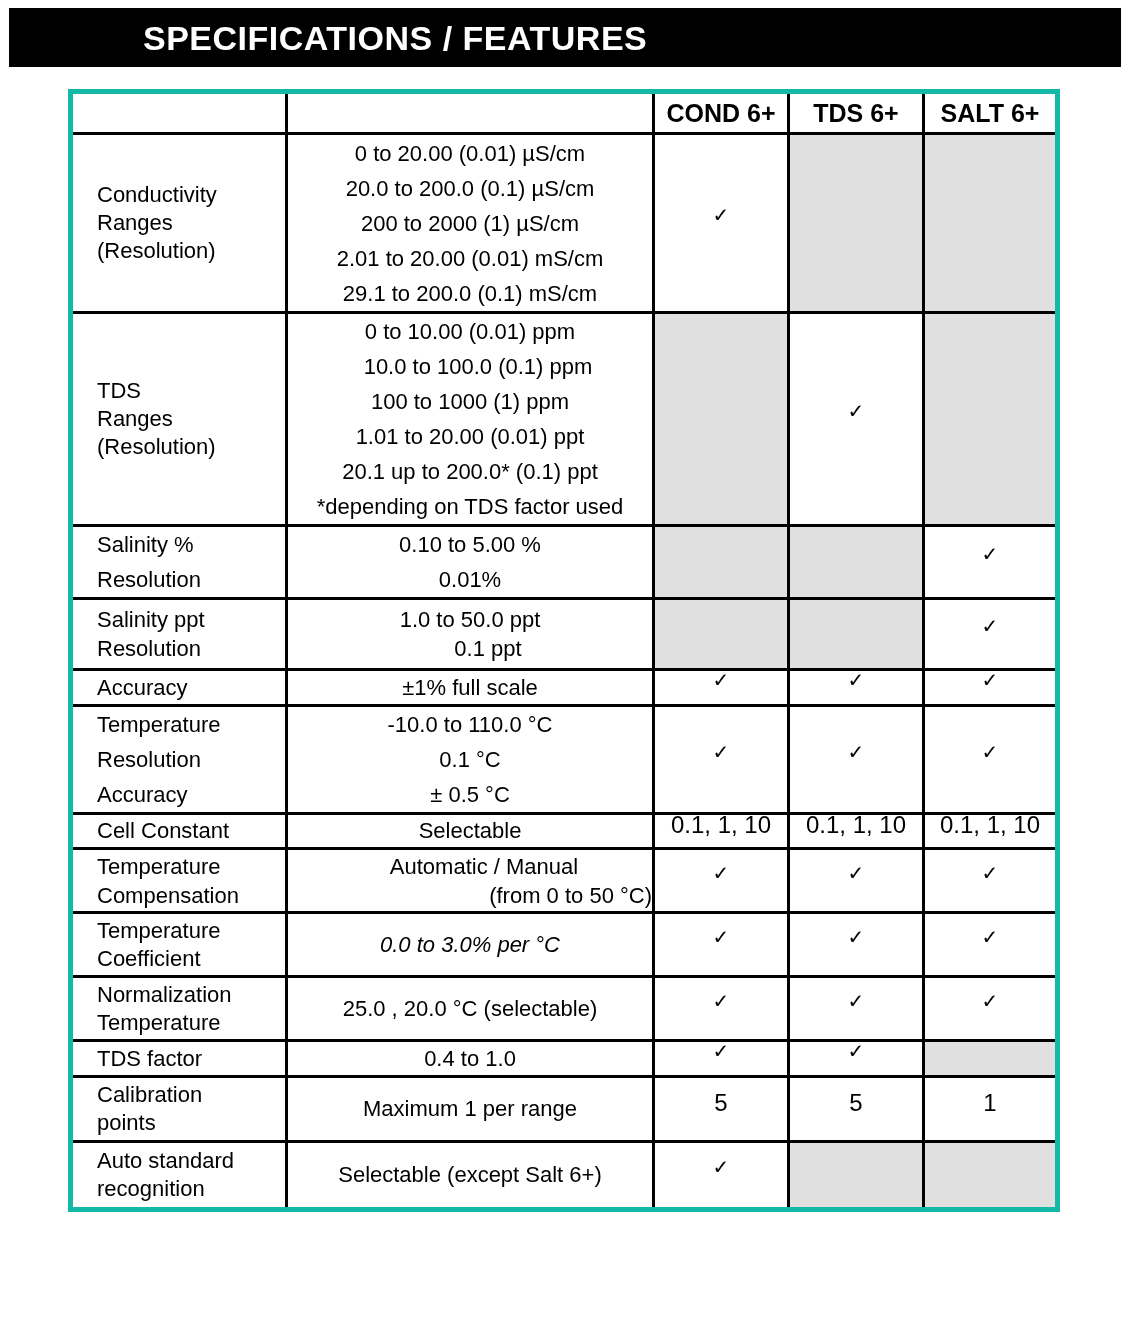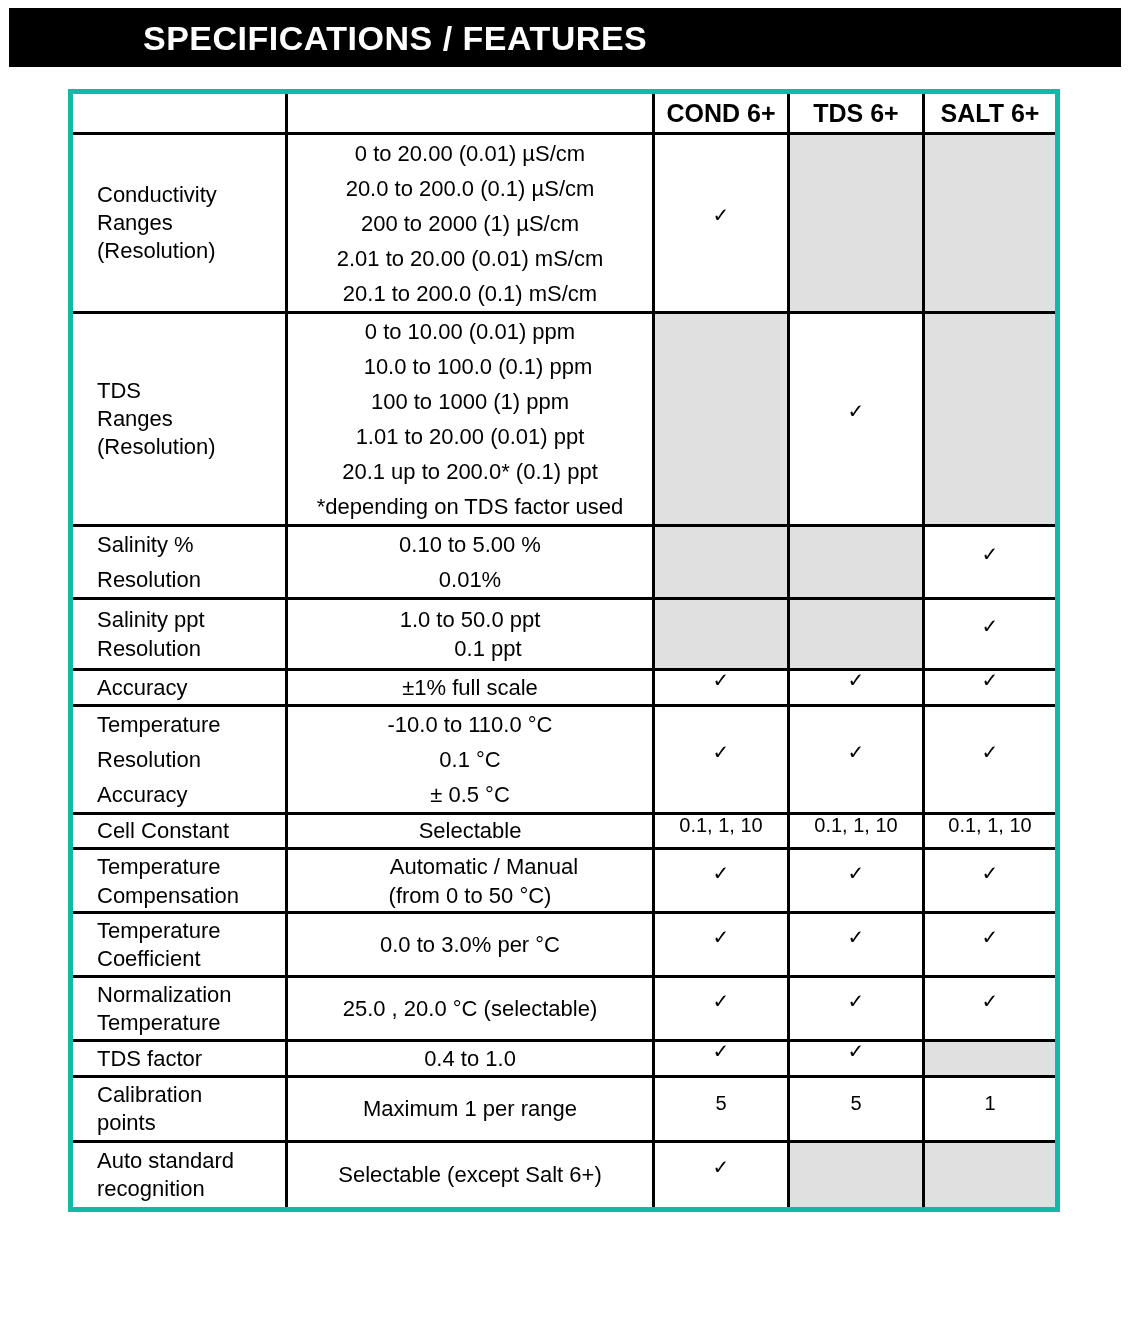--- a/index.html
+++ b/index.html
@@ -11,21 +11,21 @@
   table.spec { position: absolute; left: 68px; top: 89px; border-collapse: collapse;
                table-layout: fixed; border: 5px solid #14b8a6; }
   table.spec td, table.spec th { border: 3px solid #000; padding: 0; font-size: 22px;
                line-height: 28px; font-weight: normal; }
   table.spec th { font-weight: bold; font-size: 25px; text-align: center; vertical-align: middle; }
   .param { text-align: left; padding-left: 24px !important; vertical-align: middle; }
   .value { text-align: center; vertical-align: middle; }
   .model { text-align: center; vertical-align: middle; }
   .na { background: #e0e0e0; }
   .check { font-size: 20px; display: inline-block; transform: translateY(-8px); }
-  .num { font-size: 20px; display: inline-block; transform: translateY(-6px); }
+  .num { font-size: 24px; display: inline-block; transform: translateY(-6px); }
   .line { display: block; }
 </style>
 </head>
 <body>
 
 <div class="banner">
   <div class="banner-title">SPECIFICATIONS / FEATURES</div>
 </div>
 
 <table class="spec">
@@ -50,21 +50,21 @@
         <td class="param">
           <span class="line" style="line-height: 28px;">Conductivity</span>
           <span class="line" style="line-height: 28px;">Ranges</span>
           <span class="line" style="line-height: 28px;">(Resolution)</span>
         </td>
         <td class="value">
           <span class="line" style="line-height: 35px;">0 to 20.00 (0.01) µS/cm</span>
           <span class="line" style="line-height: 35px;">20.0 to 200.0 (0.1) µS/cm</span>
           <span class="line" style="line-height: 35px;">200 to 2000 (1) µS/cm</span>
           <span class="line" style="line-height: 35px;">2.01 to 20.00 (0.01) mS/cm</span>
-          <span class="line" style="line-height: 35px;">20.1 to 200.0 (0.1) mS/cm</span>
+          <span class="line" style="line-height: 35px;">29.1 to 200.0 (0.1) mS/cm</span>
         </td>
         <td class="model"><span class="check">✓</span></td>
         <td class="model na"></td>
         <td class="model na"></td>
       </tr>
       <tr style="height: 205px;">
         <td class="param">
           <span class="line" style="line-height: 28px;">TDS</span>
           <span class="line" style="line-height: 28px;">Ranges</span>
           <span class="line" style="line-height: 28px;">(Resolution)</span>
@@ -144,33 +144,33 @@
         <td class="model"><span class="num">0.1, 1, 10</span></td>
         <td class="model"><span class="num">0.1, 1, 10</span></td>
       </tr>
       <tr style="height: 64px;">
         <td class="param">
           <span class="line" style="line-height: 29px;">Temperature</span>
           <span class="line" style="line-height: 29px;">Compensation</span>
         </td>
         <td class="value">
           <span class="line" style="line-height: 29px; padding-left: 28px;">Automatic / Manual</span>
-          <span class="line" style="line-height: 29px;">(from 0 to 50 °C)</span>
+          <span class="line" style="line-height: 29px; text-align: right;">(from 0 to 50 °C)</span>
         </td>
         <td class="model"><span class="check">✓</span></td>
         <td class="model"><span class="check">✓</span></td>
         <td class="model"><span class="check">✓</span></td>
       </tr>
       <tr style="height: 64px;">
         <td class="param">
           <span class="line" style="line-height: 28px;">Temperature</span>
           <span class="line" style="line-height: 28px;">Coefficient</span>
         </td>
         <td class="value">
-          <span class="line" style="line-height: 28px;">0.0 to 3.0% per °C</span>
+          <span class="line" style="line-height: 28px; font-style: italic;">0.0 to 3.0% per °C</span>
         </td>
         <td class="model"><span class="check">✓</span></td>
         <td class="model"><span class="check">✓</span></td>
         <td class="model"><span class="check">✓</span></td>
       </tr>
       <tr style="height: 64px;">
         <td class="param">
           <span class="line" style="line-height: 28px;">Normalization</span>
           <span class="line" style="line-height: 28px;">Temperature</span>
         </td>

